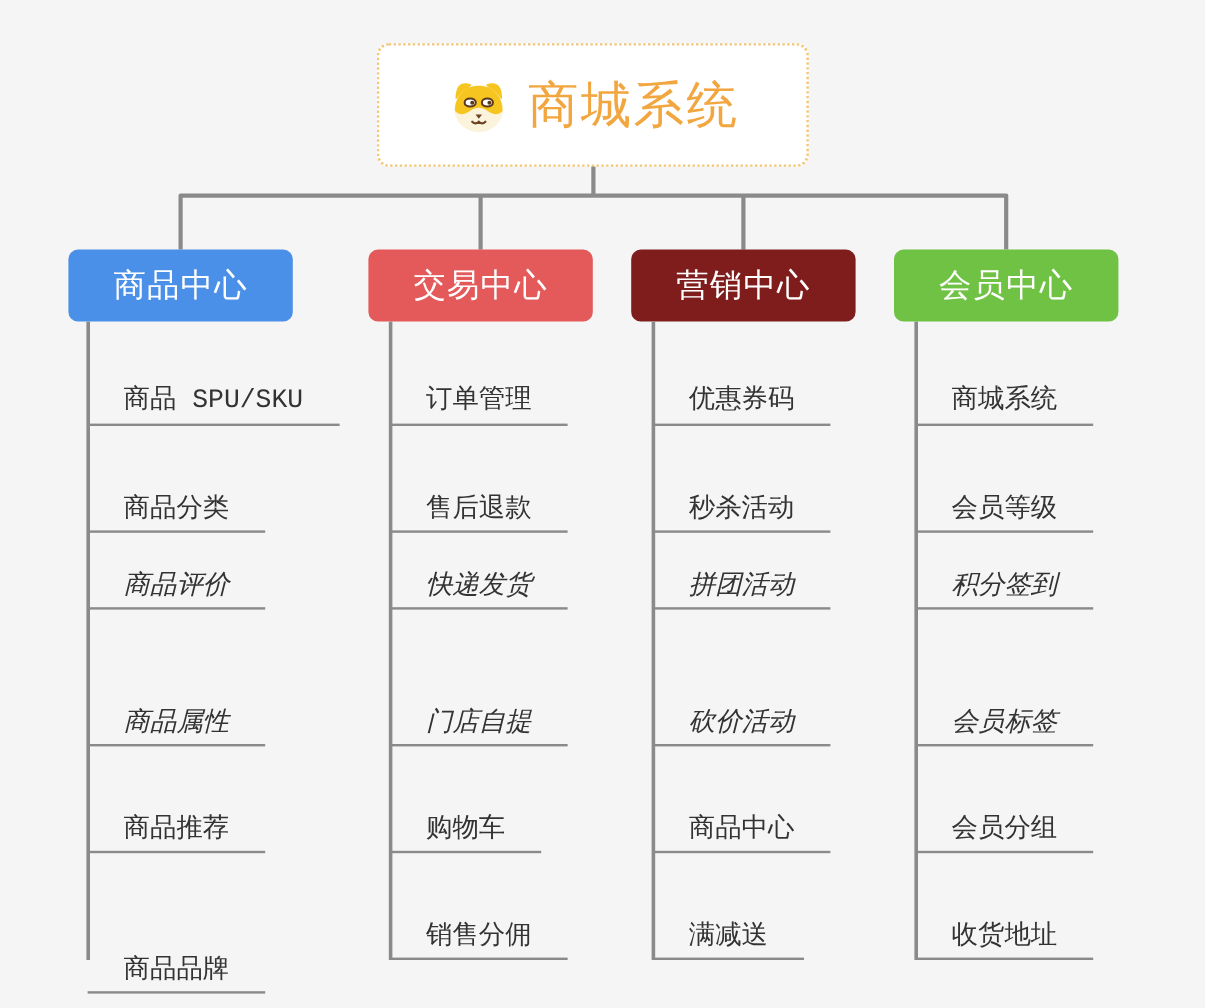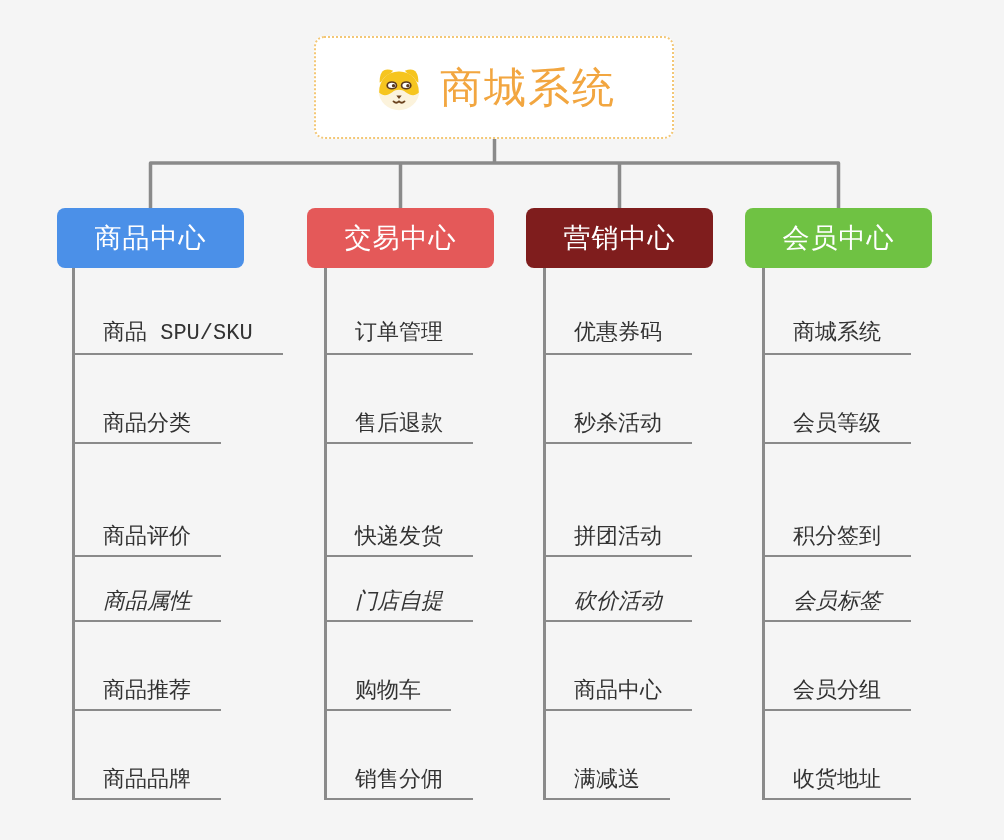--- a/index.html
+++ b/index.html
@@ -80,21 +80,21 @@
     font-size:22px;
     color:#333333;
     cursor:pointer;
   }
   .c0{left:73px;}
   .c1{left:325px;}
   .c2{left:544px;}
   .c3{left:763px;}
   .r0{top:315px;font-family:Liberation Mono, monospace;}
   .r1{top:404px;}
-  .r2{top:517px;}
+  .r2{top:468px;font-style:italic;}
   .r3{top:582px;font-style:italic;}
   .r4{top:671px;}
   .r5{top:760px;}
 </style>
 </head>
 <body>
 
 <div class="canvas" style="background: rgb(245, 245, 245); padding-left: 40px;">
 
   <svg class="tree-lines" viewBox="0 0 1004 840" xmlns="http://www.w3.org/2000/svg">
@@ -130,21 +130,21 @@
   <div class="vline v0" style="background: rgb(138, 138, 138);"></div>
   <div class="vline v1" style="background: rgb(138, 138, 138);"></div>
   <div class="vline v2" style="background: rgb(138, 138, 138);"></div>
   <div class="vline v3" style="background: rgb(138, 138, 138);"></div>
 
   <div class="item c0 r0" style="color: rgb(51, 51, 51); border-bottom-color: rgb(138, 138, 138);">商品 SPU/SKU</div>
   <div class="item c0 r1" style="color: rgb(51, 51, 51); border-bottom-color: rgb(138, 138, 138);">商品分类</div>
   <div class="item c0 r2" style="color: rgb(51, 51, 51); border-bottom-color: rgb(138, 138, 138);">商品评价</div>
   <div class="item c0 r3" style="color: rgb(51, 51, 51); border-bottom-color: rgb(138, 138, 138);">商品属性</div>
   <div class="item c0 r4" style="color: rgb(51, 51, 51); border-bottom-color: rgb(138, 138, 138);">商品推荐</div>
-  <div class="item c0 r5" style="color: rgb(51, 51, 51); border-bottom-color: rgb(138, 138, 138);">商品品牌</div>
+  <div class="item c0 r5" style="color: rgb(51, 51, 51); border-bottom-color: rgb(138, 138, 138); margin-top: 28px;">商品品牌</div>
 
   <div class="item c1 r0" style="color: rgb(51, 51, 51); border-bottom-color: rgb(138, 138, 138); text-align: right;">订单管理</div>
   <div class="item c1 r1" style="color: rgb(51, 51, 51); border-bottom-color: rgb(138, 138, 138);">售后退款</div>
   <div class="item c1 r2" style="color: rgb(51, 51, 51); border-bottom-color: rgb(138, 138, 138);">快递发货</div>
   <div class="item c1 r3" style="color: rgb(51, 51, 51); border-bottom-color: rgb(138, 138, 138);">门店自提</div>
   <div class="item c1 r4" style="color: rgb(51, 51, 51); border-bottom-color: rgb(138, 138, 138);">购物车</div>
   <div class="item c1 r5" style="color: rgb(51, 51, 51); border-bottom-color: rgb(138, 138, 138);">销售分佣</div>
 
   <div class="item c2 r0" style="color: rgb(51, 51, 51); border-bottom-color: rgb(138, 138, 138);">优惠券码</div>
   <div class="item c2 r1" style="color: rgb(51, 51, 51); border-bottom-color: rgb(138, 138, 138);">秒杀活动</div>

